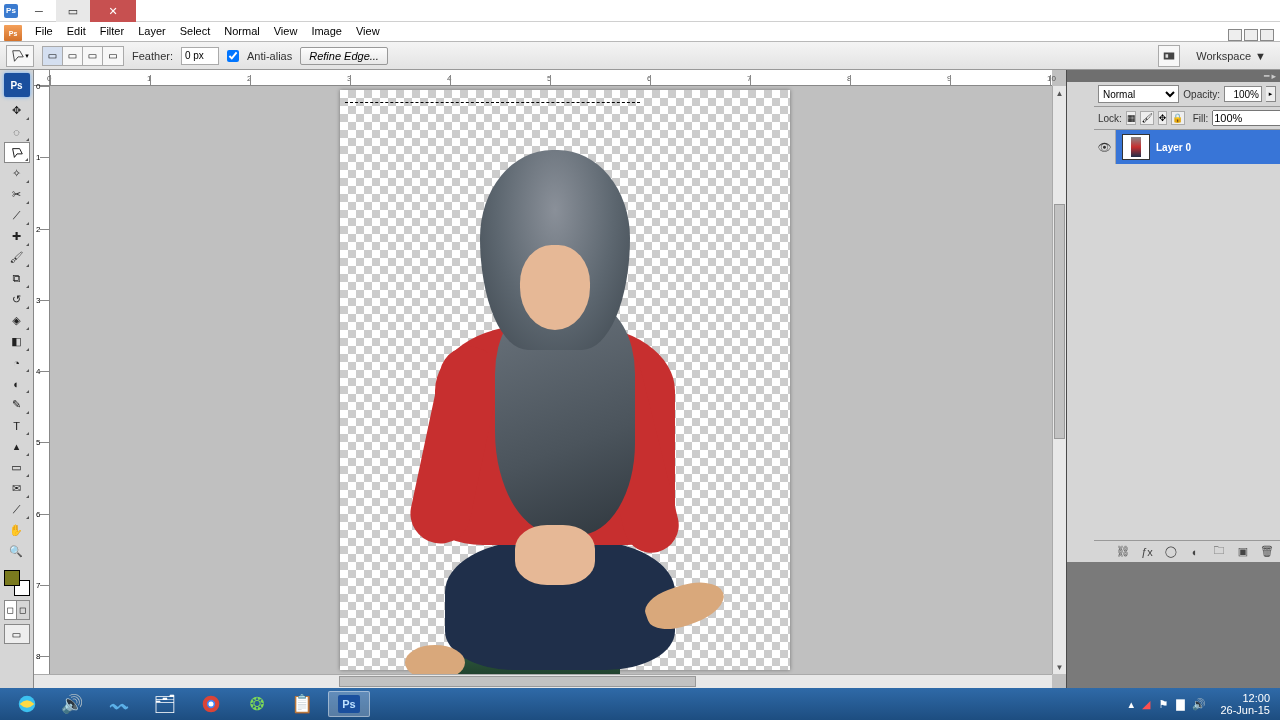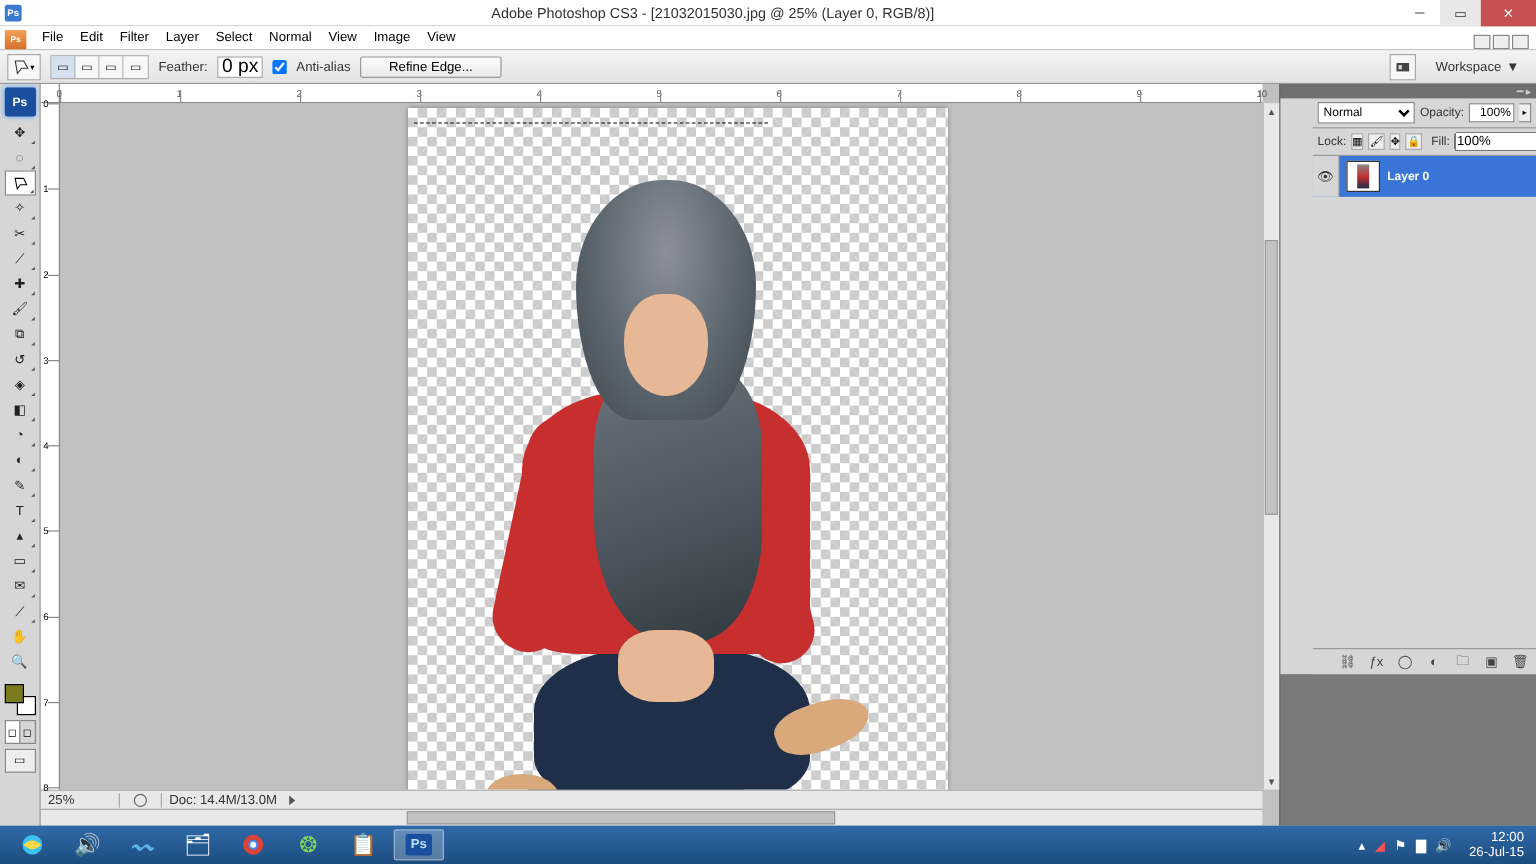--- a/index.html
+++ b/index.html
@@ -24,23 +24,23 @@
 .menubar .arrange div { width:14px; height:12px; border:1px solid #888; background:#eee;}
 
 
 .optbar { height: 28px; background: linear-gradient(#f4f4f4,#e3e3e3); border-bottom: 1px solid #999; display: flex; align-items: center; padding: 0 6px; gap: 8px; }
 .optbar .tool-ic { width: 28px; height: 22px; border: 1px solid #aaa; background: #f7f7f7; display: flex; align-items: center; justify-content: center; }
 .optbar .group3 { display: flex; border: 1px solid #aaa; }
 .optbar .group3 div { width: 20px; height: 18px; border-right: 1px solid #aaa; background:#f7f7f7; display:flex; align-items:center; justify-content:center; font-size:10px;}
 .optbar .group3 div:last-child { border-right:none; }
 .optbar .group3 div.active { background:#d4dff0; }
 .optbar label { color:#333; }
-.optbar input.num { width: 38px; height: 18px; border: 1px solid #aaa; background:#fff; font-size:16px; padding:0 3px;}
+.optbar input.num { width: 38px; height: 18px; border: 1px solid #aaa; background:#fff; font-size:10px; padding:0 3px;}
 .optbar input[type="checkbox"] { width:12px; height:12px; }
-.optbar .btn { padding: 2px 23px; border:1px solid #999; background:linear-gradient(#fdfdfd,#e8e8e8); border-radius:2px;}
+.optbar .btn { padding: 2px 8px; border:1px solid #999; background:linear-gradient(#fdfdfd,#e8e8e8); border-radius:2px;font-style:italic;}
 .optbar .spacer { flex:1; }
 .optbar .workspace { padding:2px 8px; color:#333; display:flex; align-items:center; gap:4px;}
 .optbar .brush-ic { width:22px; height:22px; border:1px solid #aaa; background:#f7f7f7; display:flex; align-items:center; justify-content:center;}
 
 
 .main { position: absolute; top: 70px; bottom: 32px; left: 0; right: 0; display: flex; }
 
 
 .tools { width: 34px; background: #d6d6d6; border-right: 1px solid #888; display: flex; flex-direction: column; }
 .tools .ps-logo { width: 26px; height: 24px; margin: 3px auto; background: #1a4f9e; color:#fff; font-weight:bold; font-size:10px; display:flex; align-items:center; justify-content:center; border-radius:2px; box-shadow: 0 0 4px #6ab0ff;}
@@ -142,21 +142,20 @@
 
 .ic { width:14px; height:14px; display:inline-block;}
 </style>
 </head>
 <body>
 
 <div class="titlebar">
   <div class="ps-ic">
       <span>Ps</span>
     </div>
-  <div class="title-text">Adobe Photoshop CS3 - [21032015030.jpg @ 25% (Layer 0, RGB/8)]</div>
   <div class="win-btns">
     <div class="win-btn">─</div>
     <div class="win-btn max">▭</div>
     <div class="win-btn close">✕</div>
   </div>
 </div>
 
 <div class="menubar">
   <div class="app-ic">
       <span>Ps</span>
@@ -316,28 +315,20 @@
             <div class="hands"></div>
           </div>
         </div>
       </div>
       <div class="scroll-v">
         <div class="arr" style="top:0">▲</div>
         <div class="thumb"></div>
         <div class="arr" style="bottom:0">▼</div>
       </div>
     </div>
-    <div class="statusbar">
-      <div class="zoom">25%</div>
-      <svg class="sb-ic" viewBox="0 0 14 12">
-          <circle cx="7" cy="6" r="5" fill="none" stroke="#666"></circle>
-        </svg>
-      <div class="doc-size">Doc: 14.4M/13.0M</div>
-      <div class="tri"></div>
-    </div>
     <div class="scroll-h">
       <div class="thumb"></div>
     </div>
   </div>
 
   <div class="panels">
     <div class="dock-top">
         <span>━</span>
         <span>▸</span>
       </div>
@@ -418,16 +409,16 @@
     </div>
   <div class="spacer"></div>
   <div class="tray">
     <span>▴</span>
     <span style="color:#ff5050;">◢</span>
     <span>⚑</span>
     <span>▇</span>
     <span>🔊</span>
     <div class="clock">
       <div>12:00</div>
-      <div>26-Jul-15</div>
+      <div>26-Jun-15</div>
     </div>
   </div>
 </div>
 
 </body></html>

